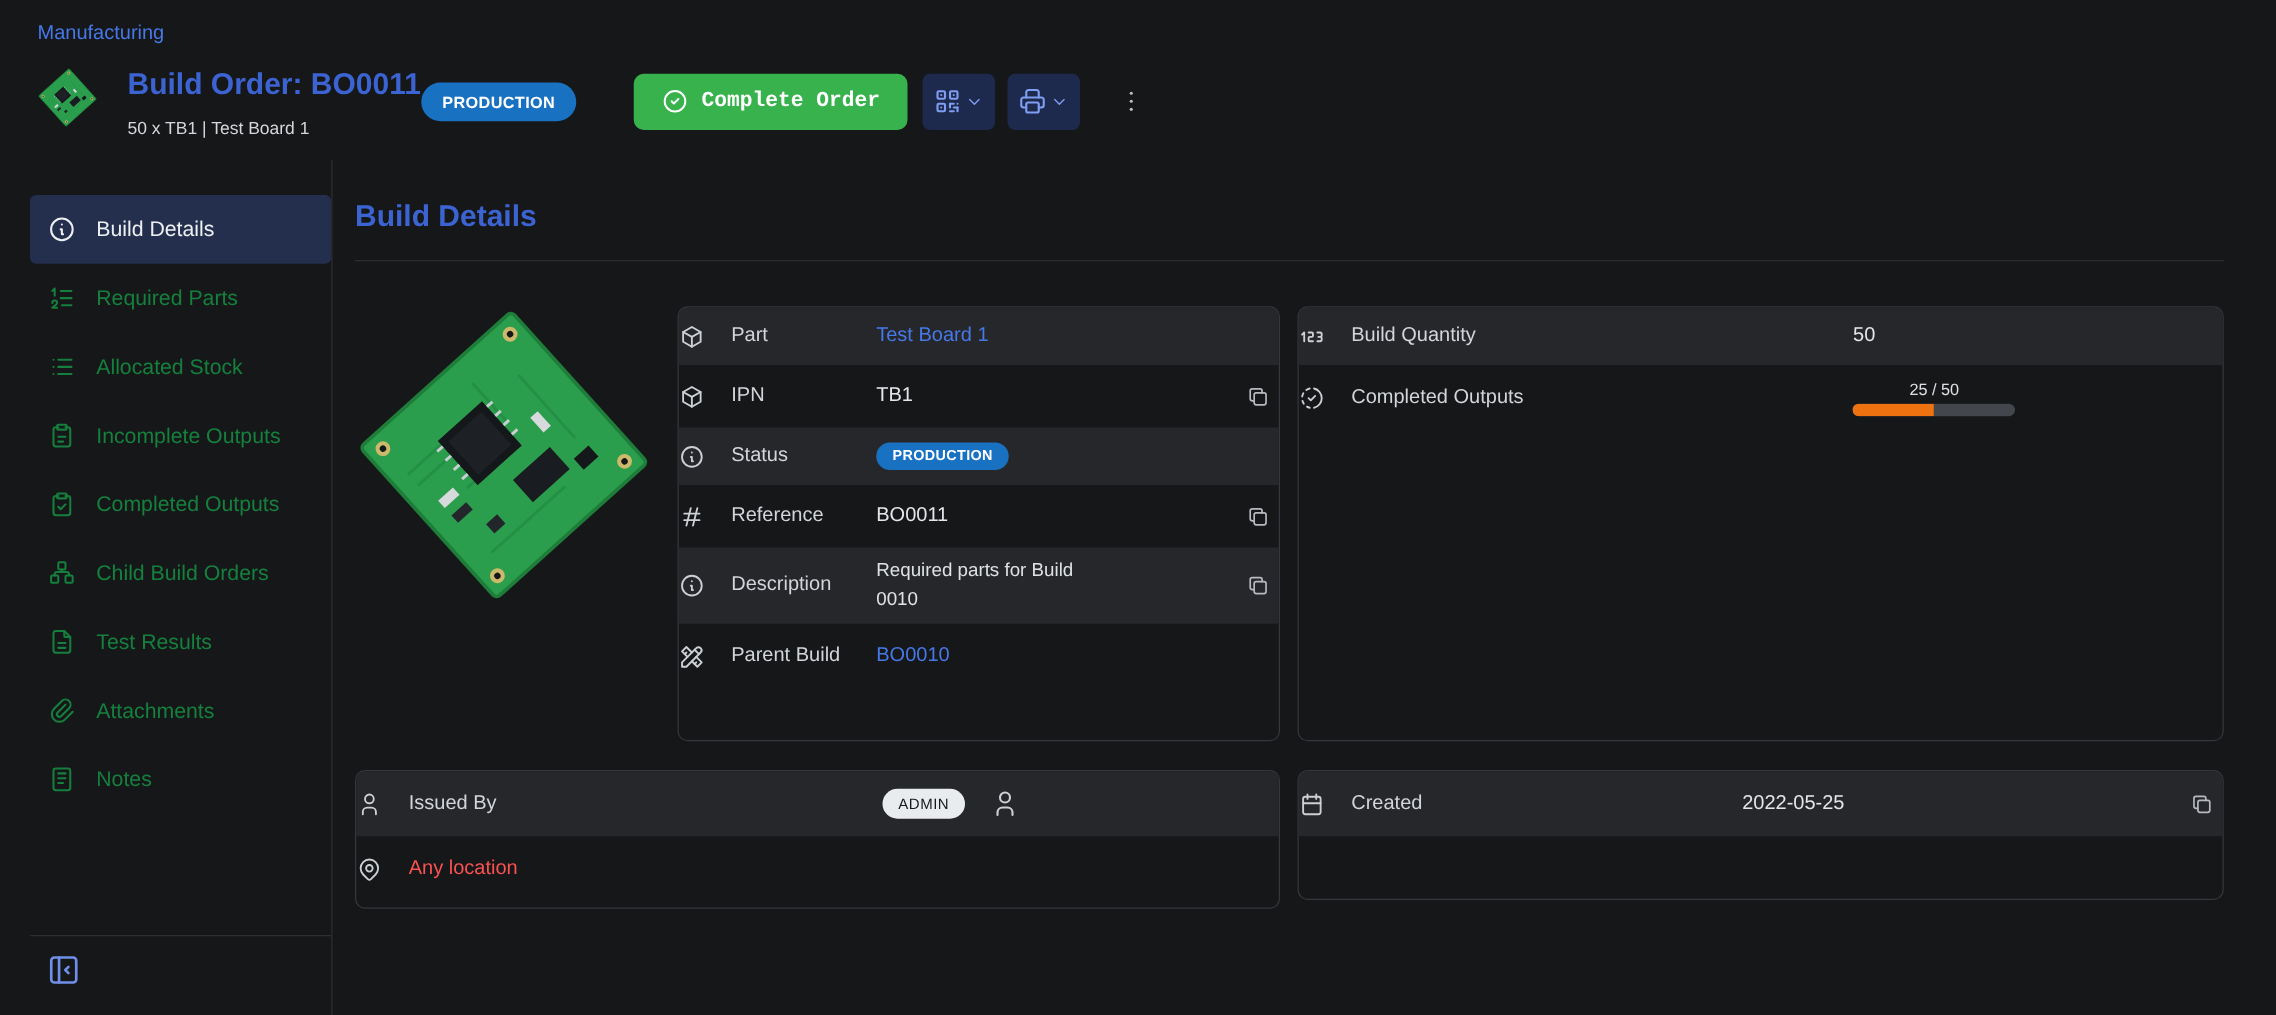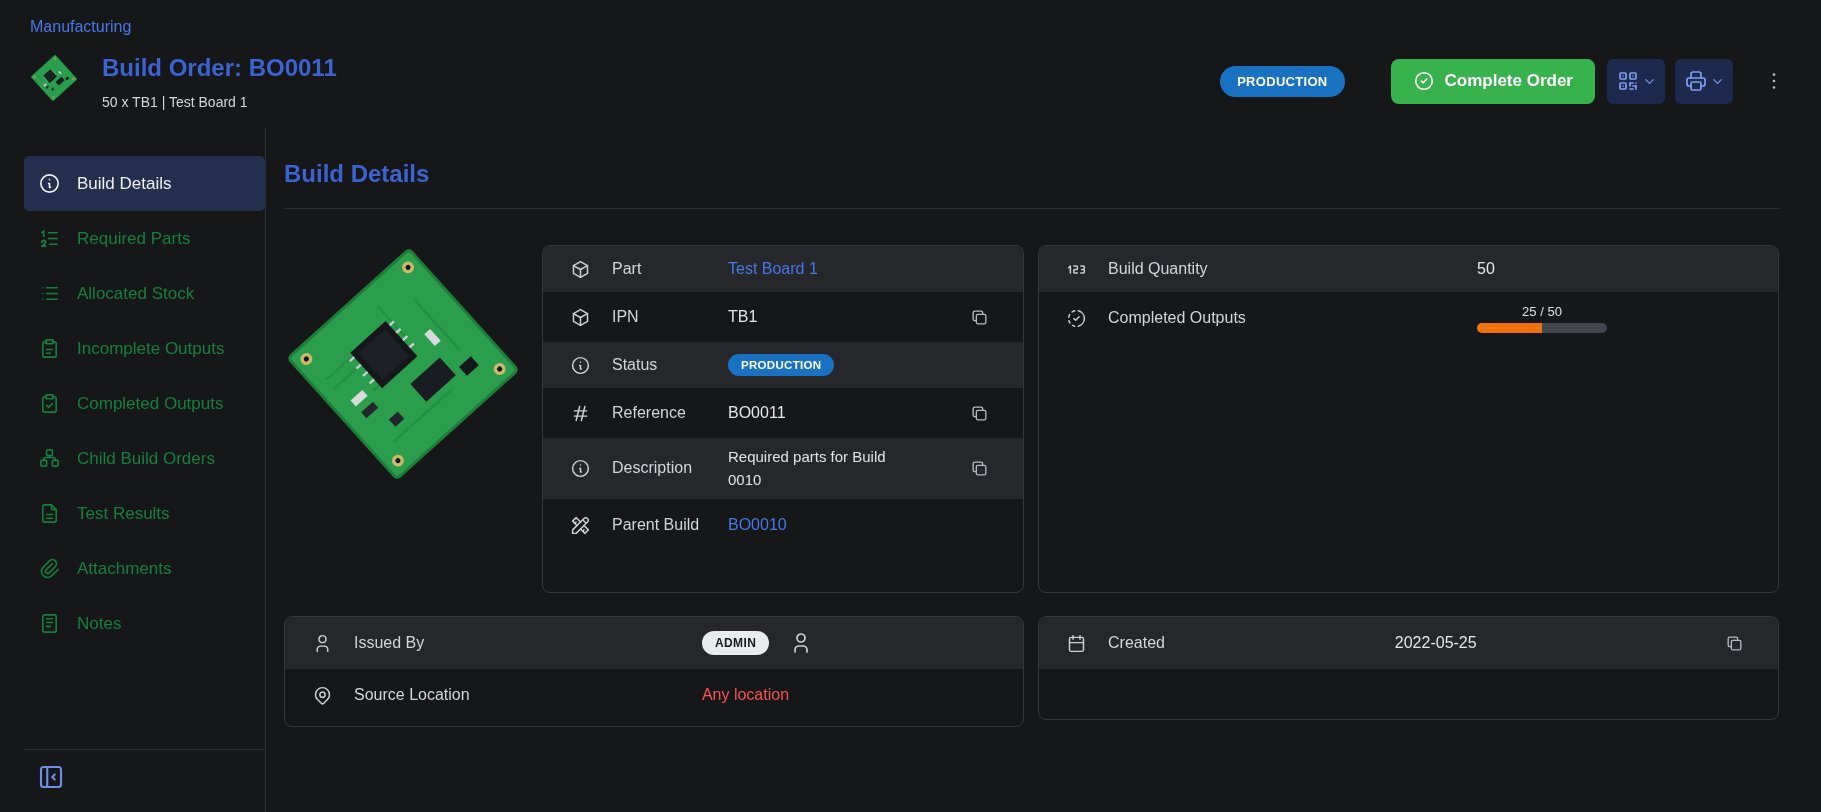--- a/index.html
+++ b/index.html
@@ -1,28 +1,28 @@
 <!DOCTYPE html>
 <html style="--link-blue: #4678e8; --heading-blue: #3c63d2; --status-blue: #1971c2; --success-green: #37b24d; --progress-orange: #ee7310; --danger-red: #fa5252; --admin-badge-bg: #e9ecef;"><head>
 <meta charset="utf-8">
 <style>
   *{box-sizing:border-box;margin:0;padding:0}
   html,body{width:1821px;height:812px}
   body{background:#161719;color:#c1c2c5;font-family:"Liberation Sans",sans-serif;overflow:hidden;display:flex;flex-direction:column}
-  button{font-family:Liberation Sans, sans-serif;background:none;border:none;color:inherit;cursor:pointer}
+  button{font-family:Liberation Mono, monospace;background:none;border:none;color:inherit;cursor:pointer}
   a{cursor:pointer;text-decoration:none}
 
   .icn{fill:none;stroke:currentColor;stroke-width:1.7;stroke-linecap:round;stroke-linejoin:round;display:block;width:100%;height:100%}
   .icn.thick{stroke-width:2.8}
 
   
   .breadcrumb-bar{padding:18px 30px 4px}
   .breadcrumb-link{color:var(--link-blue,#4678e8);font-size:16px}
 
-  .page-header{display:flex;justify-content:space-between;align-items:center;padding:12px 30px 18px}
+  .page-header{display:flex;align-items:center;padding:12px 30px 18px}
   .header-left{display:flex;gap:24px}
   .thumb{width:48px;height:52px;flex:none;cursor:pointer}
   .thumb svg{width:100%;height:100%}
   .page-title{font-size:24px;font-weight:bold;color:var(--heading-blue,#3c63d2);margin:2px 0 12px}
   .page-subtitle{font-size:14px;color:#d4d7db}
   .header-right{display:flex;align-items:center}
   .status-badge{background:var(--status-blue,#1971c2);color:#fff;font-weight:bold;font-size:13px;letter-spacing:.3px;padding:8px 17px;border-radius:17px;margin-right:46px}
   .btn{display:inline-flex;align-items:center;justify-content:center;height:45px;border-radius:8px}
   .btn-complete{background:var(--success-green,#37b24d);color:#fff;font-size:17px;font-weight:bold;gap:10px;padding:0 22px;margin-right:12px}
   .btn-complete .ic22{width:22px;height:22px}
@@ -51,21 +51,21 @@
   .row-top{display:flex;gap:20px}
   .part-image{width:238px;height:238px;flex:none}
   .part-image svg{width:100%;height:100%}
 
   .panel{border:1px solid #35373d;border-radius:8px;overflow:hidden;background:transparent}
   .details-panel{flex:1;height:348px}
   .quantity-panel{height:348px}
   .issued-panel{height:111px}
   .created-panel{height:104px}
 
-  .trow{display:flex;align-items:center;padding:8px 27px;min-height:46px;font-size:16px}
+  .trow{display:flex;align-items:center;padding:8px 0;min-height:46px;font-size:16px}
   .trow.striped{background:#26272b}
   .trow.h52{min-height:52px}
   .ricon{width:26px;flex:none;color:#ccd0d4;margin-right:16px;display:flex;align-items:center}
   .ricon svg{width:21px;height:21px}
 
   .dlabel{width:92px;flex:none;margin-right:24px;color:#d2d5d9;line-height:1.3}
   .dvalue{flex:1;display:flex;align-items:center;min-width:0}
   .link{color:var(--link-blue,#4678e8)}
   .dtext{color:#e4e6e9}
   .desc-text{max-width:158px;font-size:15px;line-height:1.5;color:#dfe2e5}
@@ -76,21 +76,21 @@
   .qlabel{flex:1;color:#d2d5d9}
   .qvalue{width:40%;flex:none;color:#e4e6e9;display:flex;align-items:center}
   .ivalue{width:43%;flex:none;display:flex;align-items:center}
   .cvalue{width:52%;flex:none;display:flex;align-items:center;color:#e4e6e9}
 
   .progress-wrap{width:130px}
   .progress-text{font-size:13px;color:#dde0e3;text-align:center;margin-bottom:4px}
   .progress-track{height:10px;border-radius:5px;background:#43464c;overflow:hidden}
   .progress-fill{height:100%;background:var(--progress-orange,#ee7310)}
 
-  .admin-badge{background:var(--admin-badge-bg,#e9ecef);color:#17181b;font-size:12px;font-weight:bold;padding:5px 13px;border-radius:13px;letter-spacing:.4px}
+  .admin-badge{background:var(--admin-badge-bg,#e9ecef);color:#17181b;font-size:12px;font-weight:normal;padding:5px 13px;border-radius:13px;letter-spacing:.4px}
   .issued-user-icon{width:24px;height:24px;color:#ccd0d4;margin-left:20px}
   .loc-red{color:var(--danger-red,#fa5252)}
 </style>
 </head>
 <body>
 
 <svg width="0" height="0" style="position:absolute" aria-hidden="true">
   <symbol id="i-info" viewBox="0 0 24 24">
       <circle cx="12" cy="12" r="9"></circle>
       <path d="M12 8h.01"></path>
@@ -527,21 +527,20 @@
                   </svg>
                 </span>
             </span>
           </div>
           <div class="trow h52">
             <span class="ricon">
                 <svg class="icn" viewBox="0 0 24 24">
                   <use href="#i-map-pin"></use>
                 </svg>
               </span>
-            <span class="qlabel">Source Location</span>
             <span class="ivalue">
                 <span class="loc-red">Any location</span>
               </span>
           </div>
         </section>
       </div>
 
       <div class="col-right">
         <section class="panel quantity-panel">
           <div class="trow striped">

